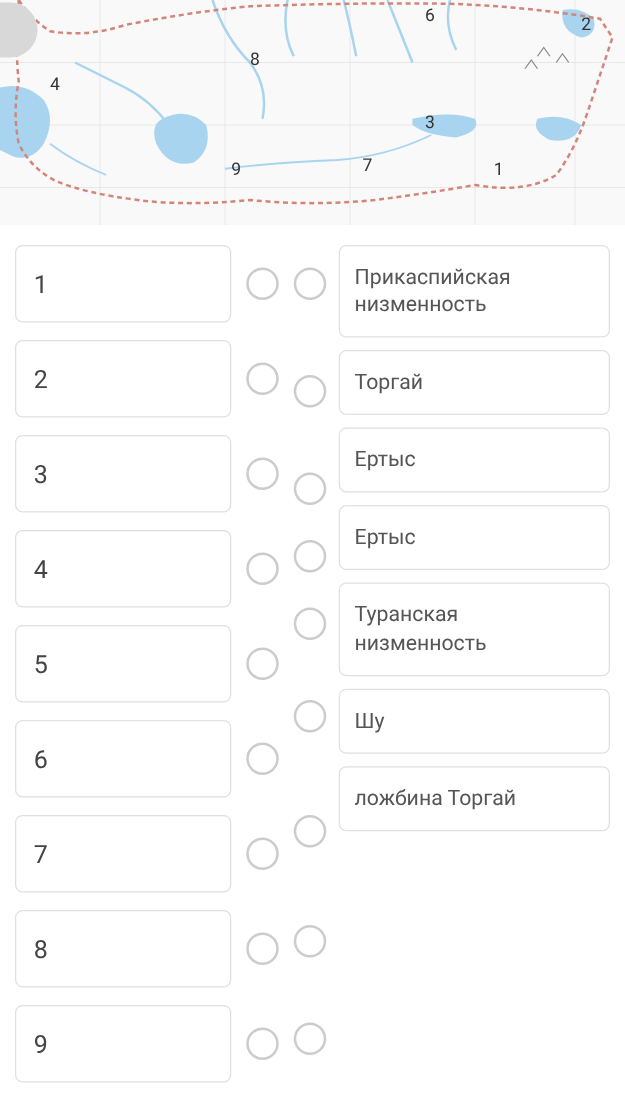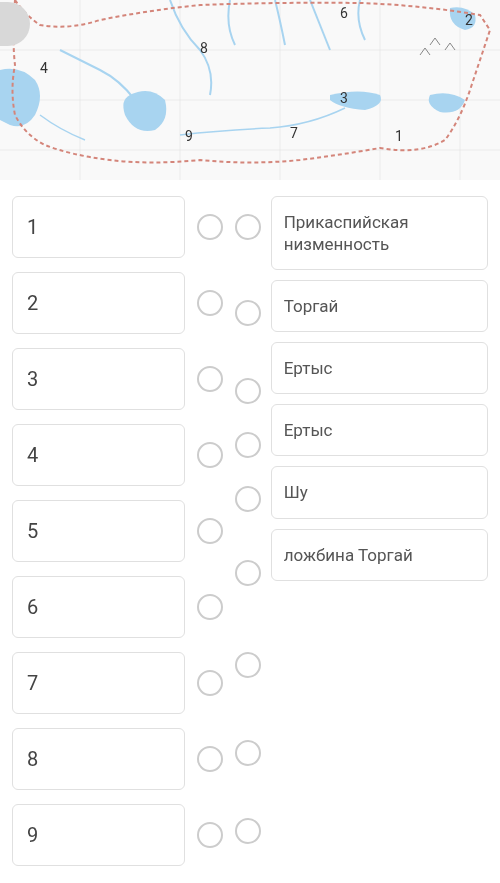--- a/index.html
+++ b/index.html
@@ -172,16 +172,17 @@
       <div class="connector-circle" style="top: 364px; left: 38px;"></div>
       <div class="connector-circle" style="top: 456px; left: 38px;"></div>
       <div class="connector-circle" style="top: 544px; left: 38px;"></div>
       <div class="connector-circle" style="top: 622px; left: 38px;"></div>
     </div>
   <div class="right-column" id="answers-column">
       <div class="answer-box">Прикаспийская низменность</div>
       <div class="answer-box">Торгай</div>
       <div class="answer-box">Ертыс</div>
       <div class="answer-box">Ертыс</div>
+      <div class="answer-box">Туранская низменность</div>
       <div class="answer-box">Шу</div>
       <div class="answer-box">ложбина Торгай</div>
     </div>
 </div>
 
 </body></html>

